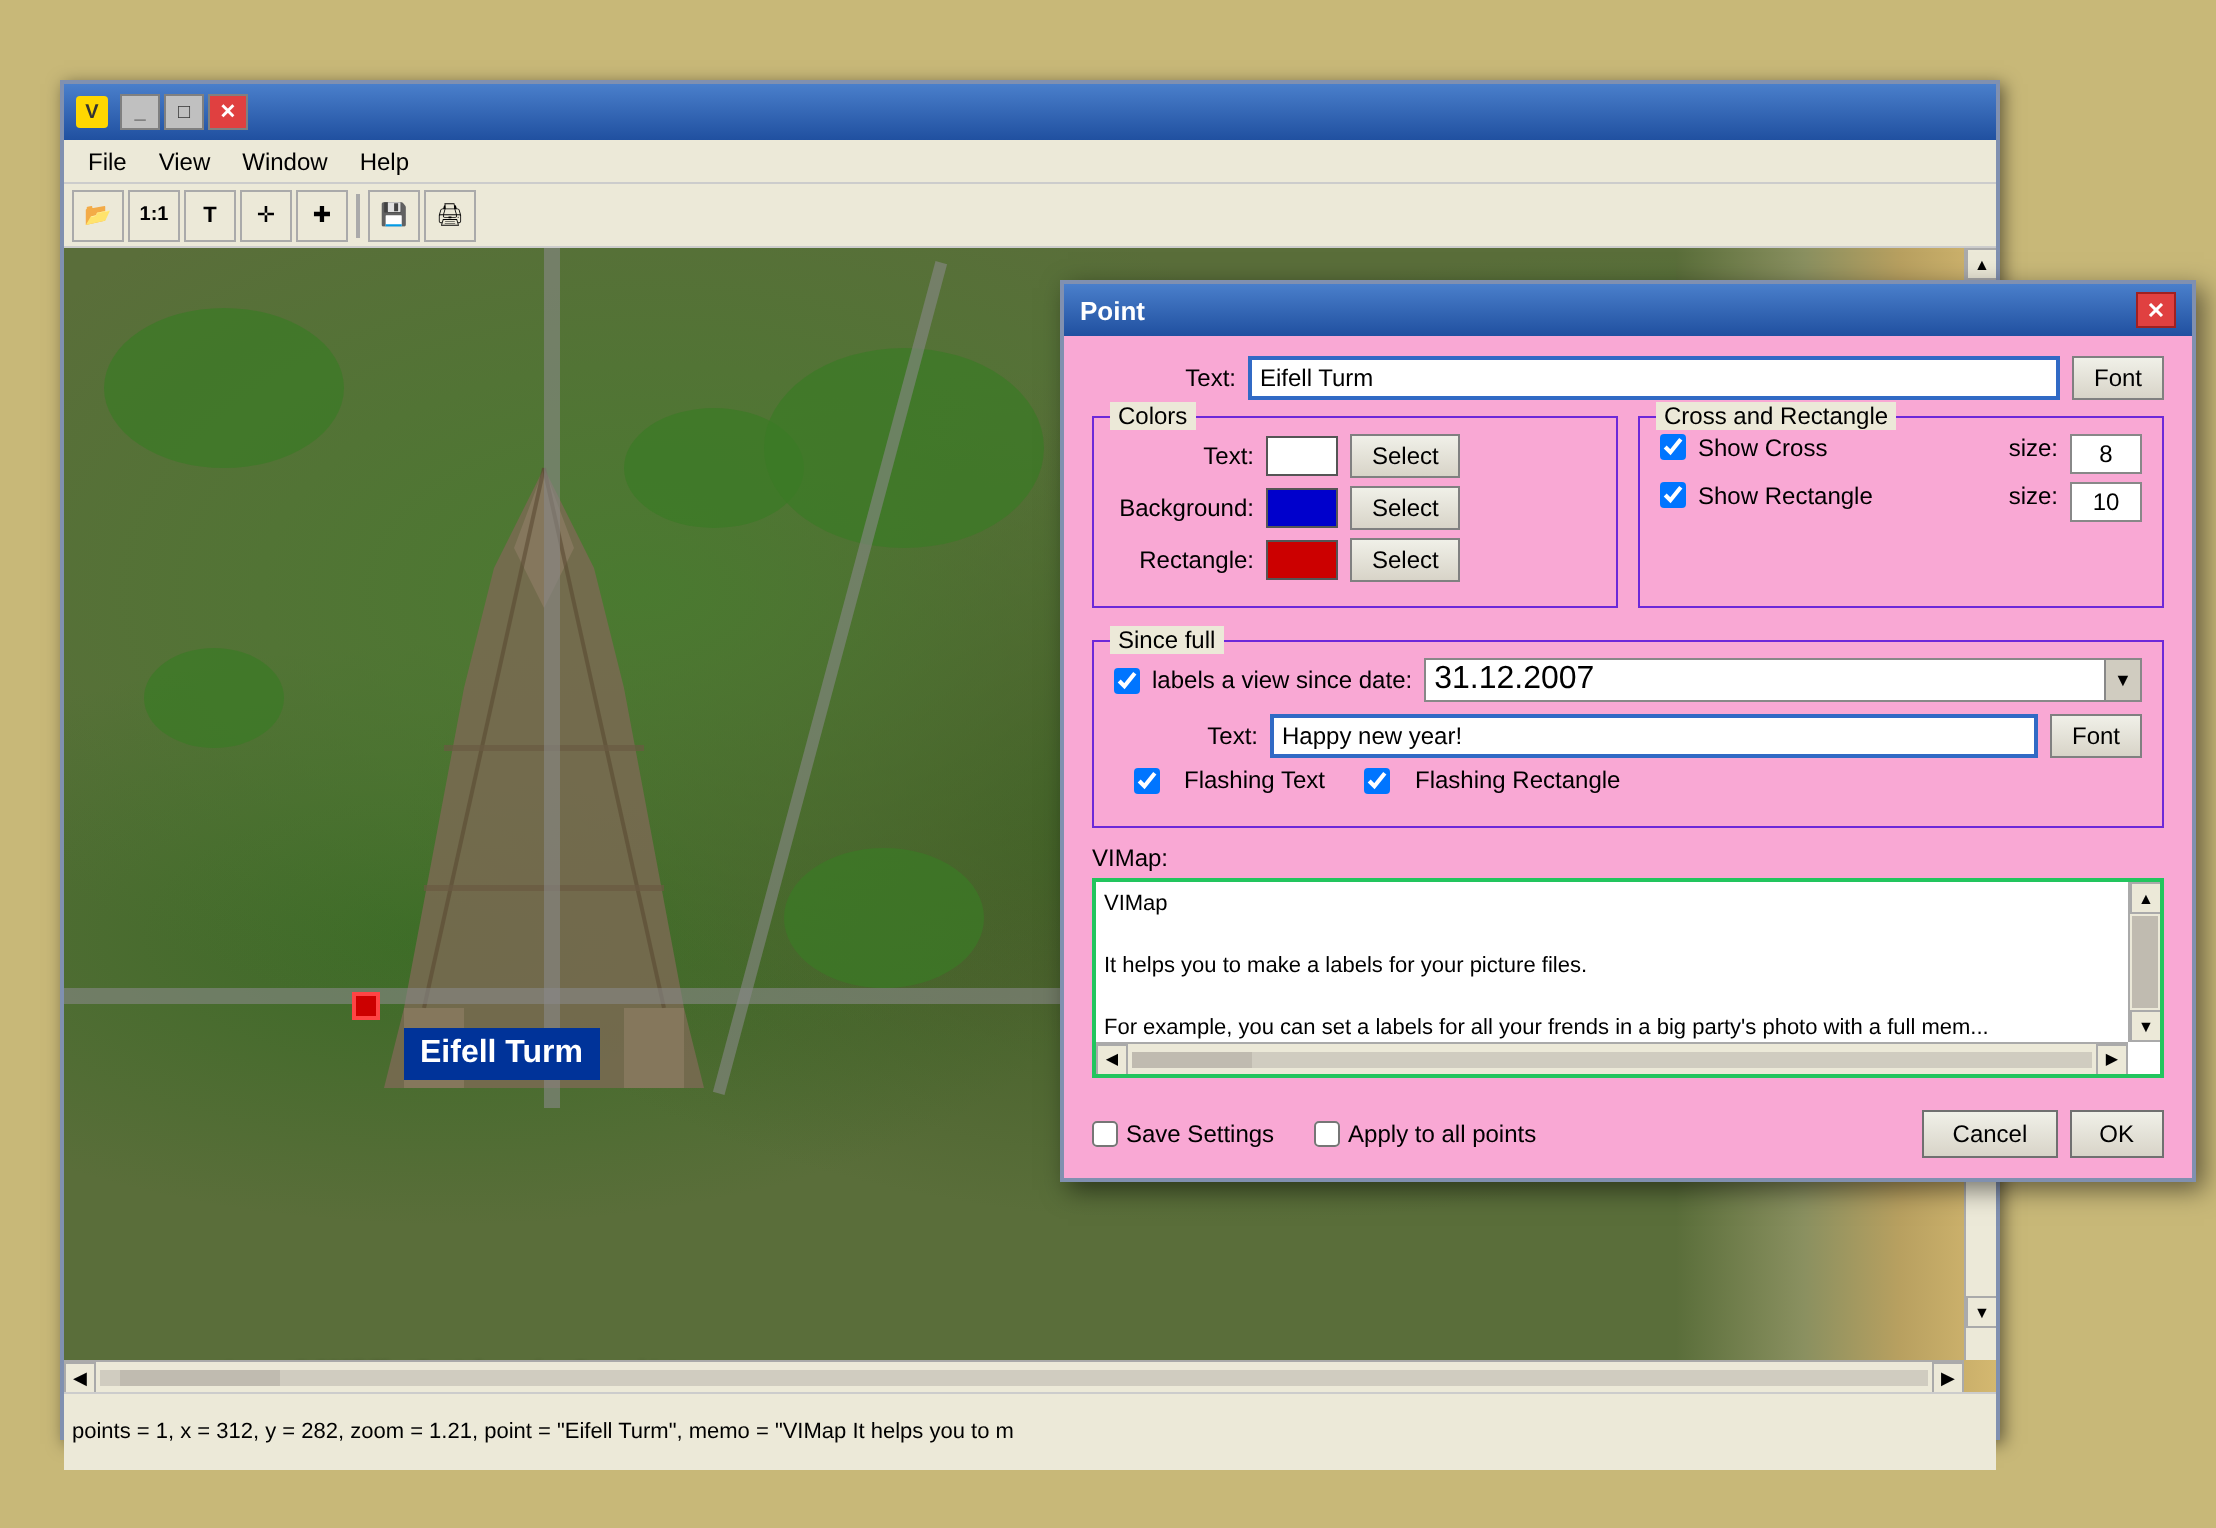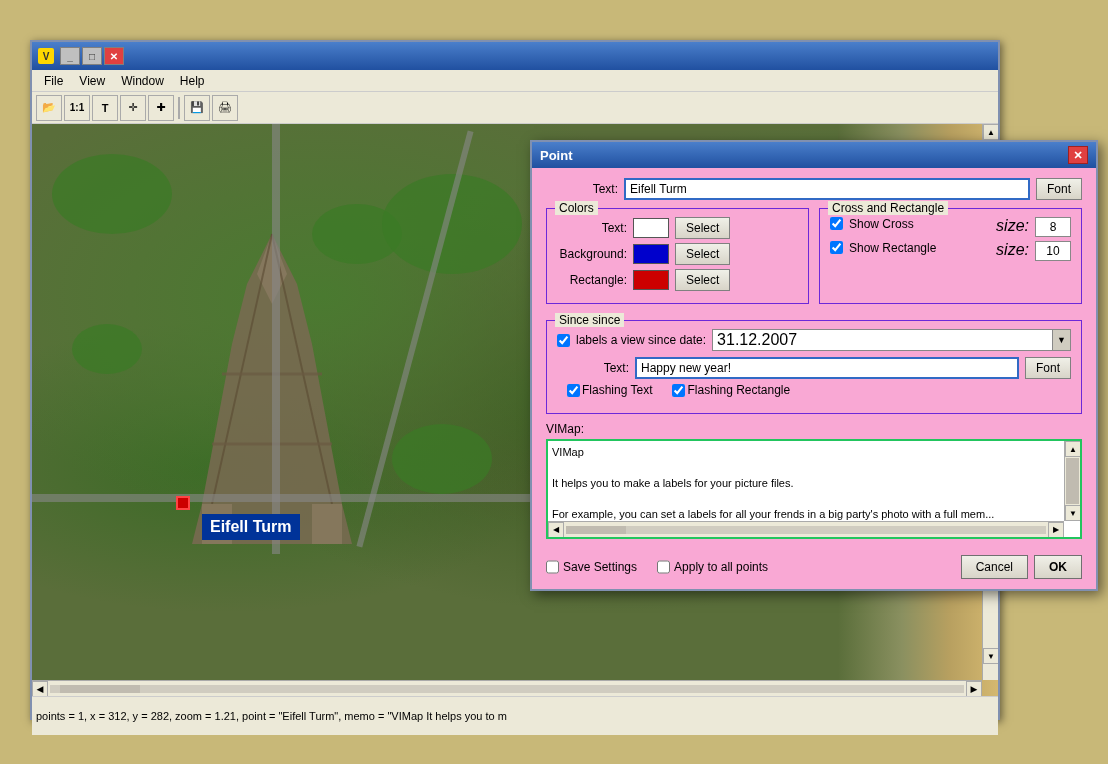--- a/index.html
+++ b/index.html
@@ -336,21 +336,21 @@
       flex: 1;
     }
     .cross-row {
       display: flex;
       align-items: flex-start;
       gap: 6px;
       margin-bottom: 4px;
     }
     .cross-checkbox { width: 13px; height: 13px; }
     .cross-label { font-size: 12px; flex: 1; }
-    .size-label { font-size: 16px; font-style: italic; }
+    .size-label { font-size: 12px; }
     .size-input {
       width: 36px;
       height: 20px;
       border: 1px solid #888;
       background: white;
       text-align: center;
       font-size: 12px;
     }
 
     
@@ -395,21 +395,21 @@
     .flash-row {
       display: flex;
       align-items: center;
       gap: 20px;
       margin-bottom: 8px;
       padding-left: 10px;
     }
     .flash-item {
       display: flex;
       align-items: center;
-      gap: 2px;
+      gap: 12px;
     }
 
     
     .memo-label {
       font-size: 12px;
       margin-bottom: 3px;
     }
     .memo-wrap {
       position: relative;
       height: 100px;
@@ -477,21 +477,21 @@
     .footer-btns { display: flex; gap: 6px; }
     .footer-btn {
       height: 24px;
       padding: 0 14px;
       background: linear-gradient(to bottom, #f0f0e8, #d8d4c8);
       border: 1px solid #707070;
       font-size: 12px;
       cursor: pointer;
     }
     .footer-btn.ok {
-      font-weight: bold;
+      font-weight: normal;
     }
 
     
     .green-patch {
       position: absolute;
       border-radius: 50%;
       background: #3a7a25;
       opacity: 0.7;
     }
     .road-h {
@@ -644,21 +644,21 @@
         <div class="cross-row">
           <input type="checkbox" class="cross-checkbox" checked="" style="">
           <span class="cross-label">Show Rectangle</span>
           <span class="size-label">size:</span>
           <input type="text" class="size-input" value="10" style="">
         </div>
       </div>
     </div>
 
     <div class="group-box since-group">
-      <span class="group-legend">Since since</span>
+      <span class="group-legend">Since full</span>
 
       <div class="since-row">
         <input type="checkbox" checked="" style="">
         <span>labels a view since date:</span>
         <div class="date-input-wrap">
           <input type="text" class="date-input" value="31.12.2007" style="">
           <div class="date-dropdown-btn">▼</div>
         </div>
       </div>
 

